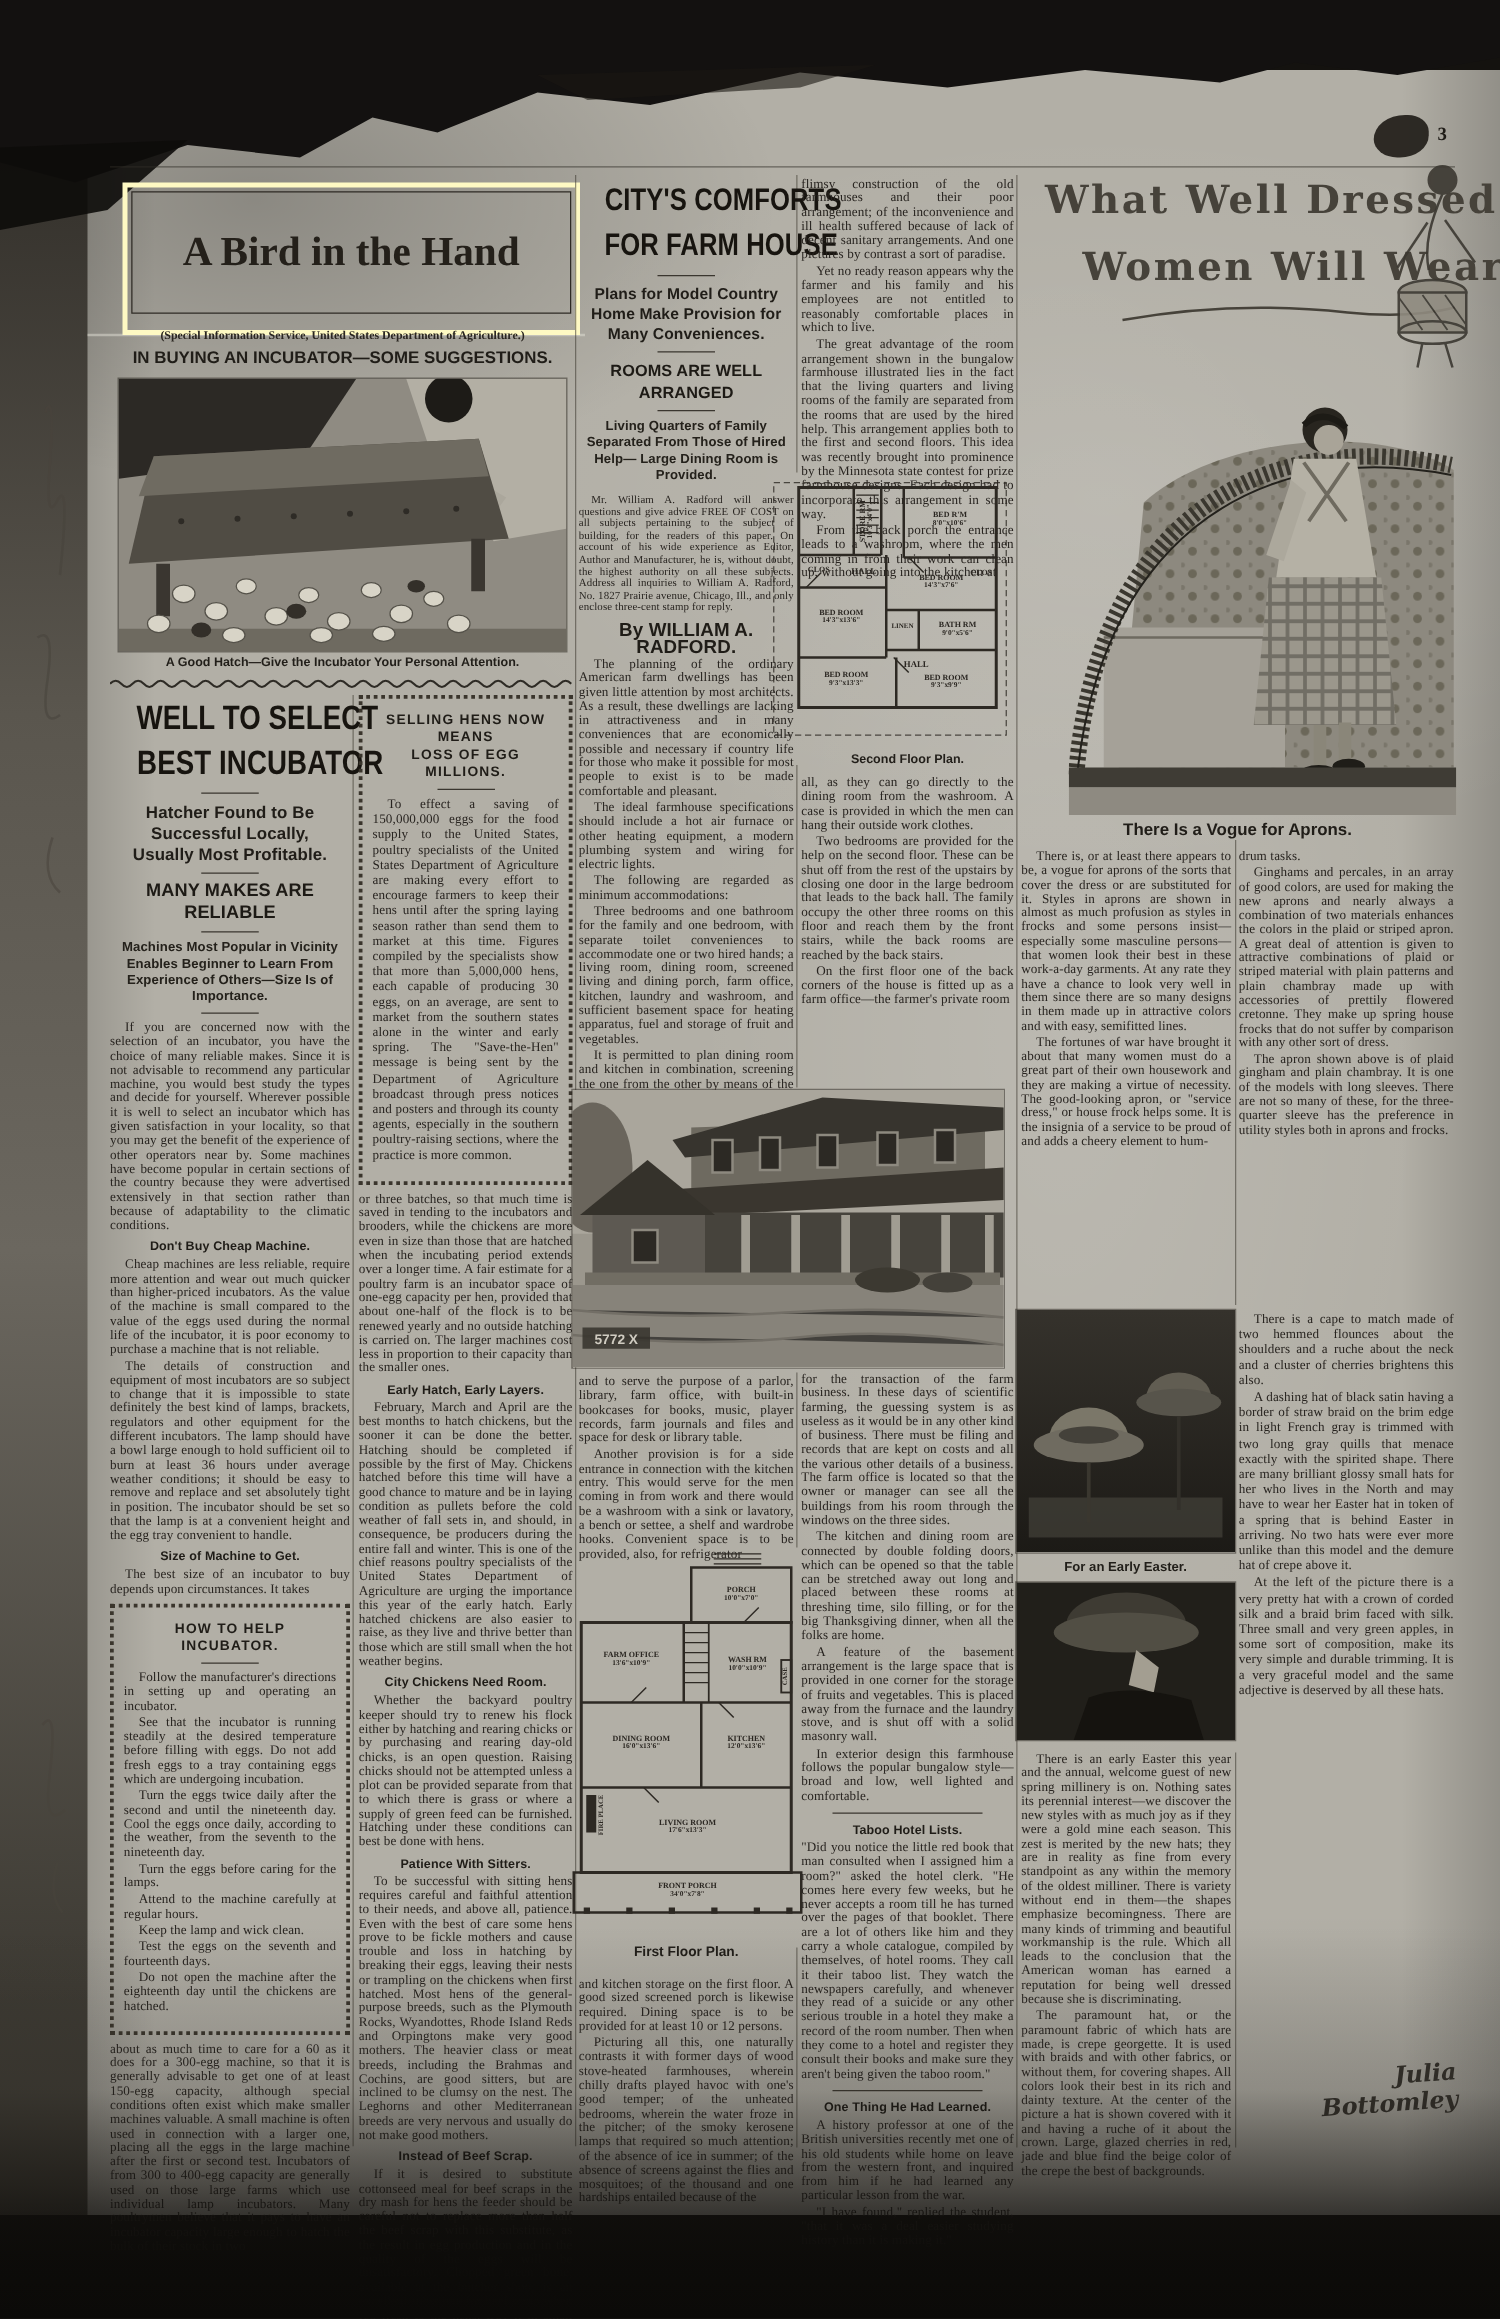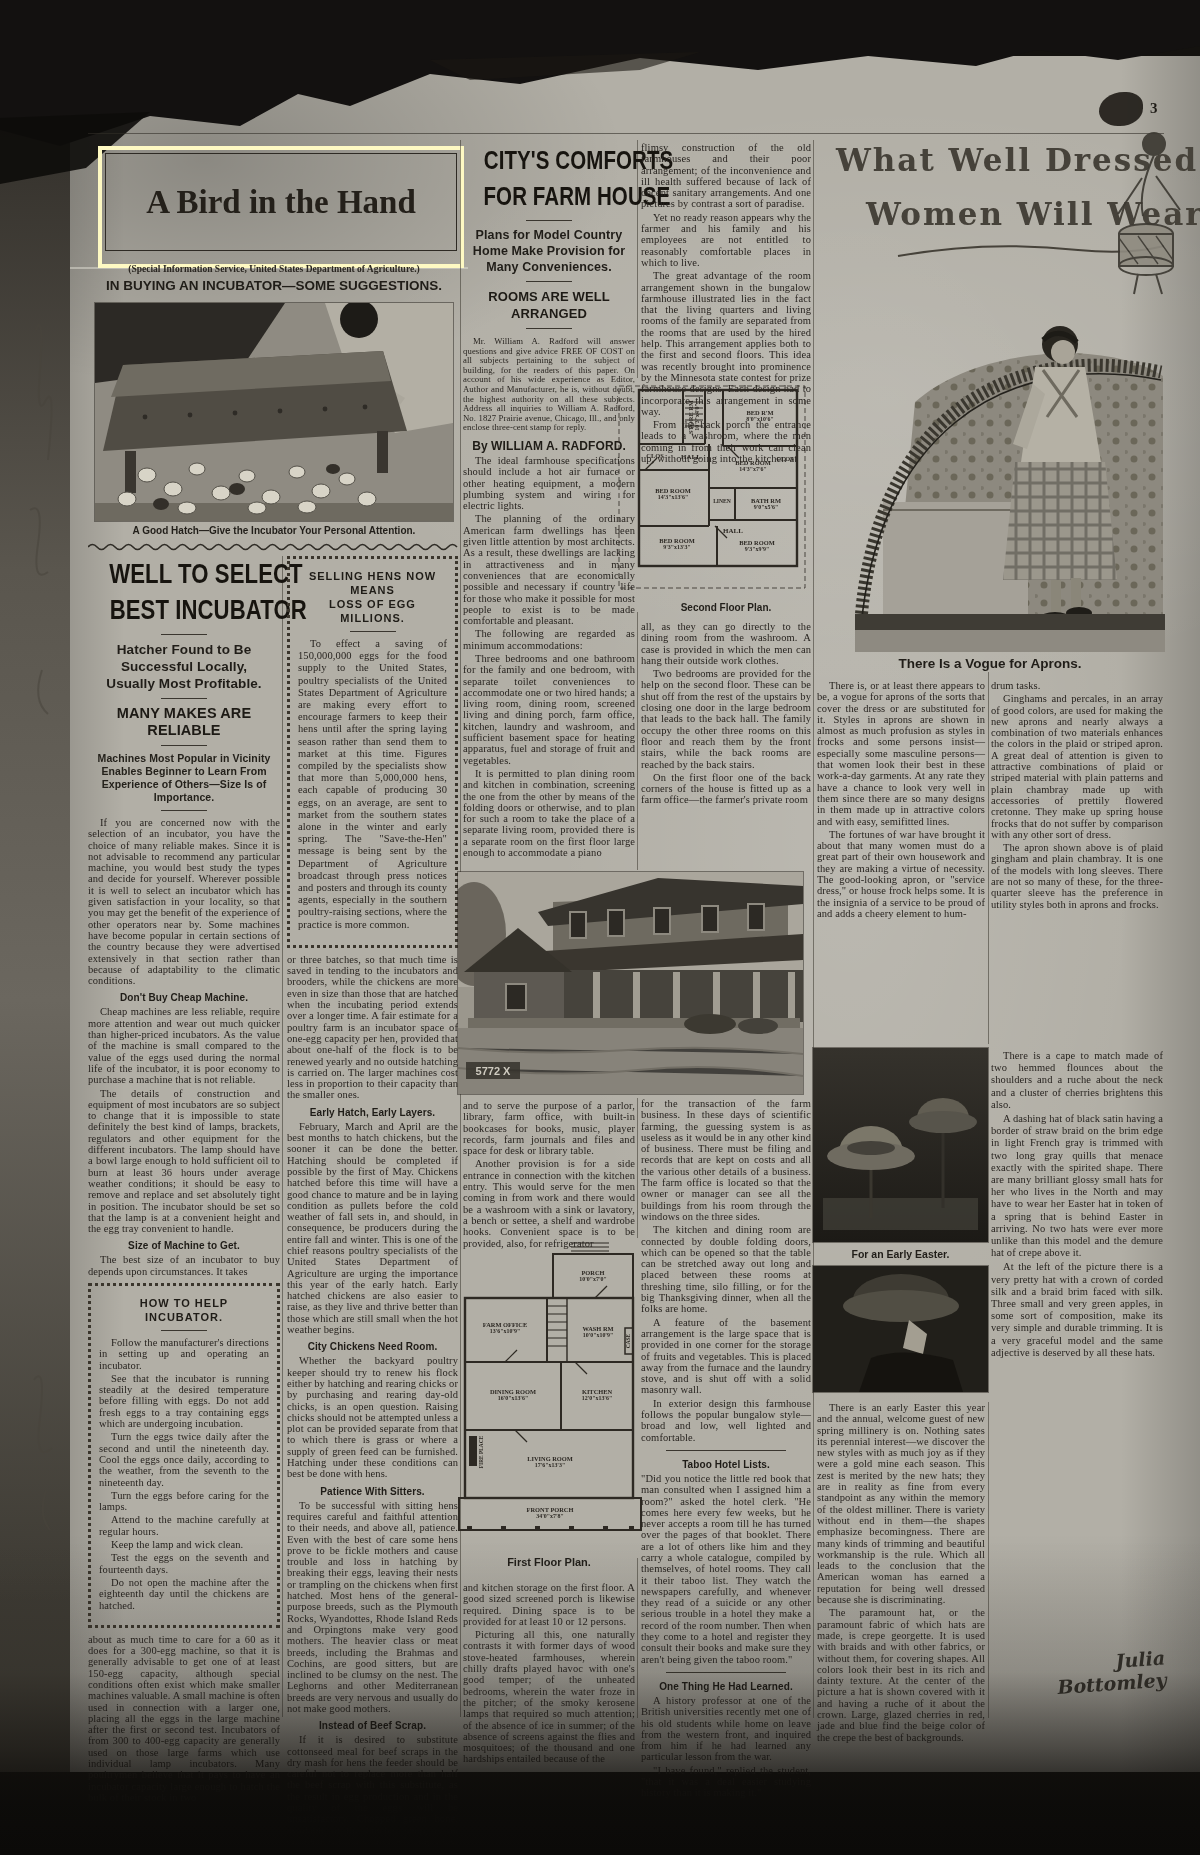--- a/index.html
+++ b/index.html
@@ -181,24 +181,25 @@
     <p>If it is desired to substitute cottonseed meal for beef scraps in the dry mash for hens the feeder should be careful not to replace more than half the beef scrap with this substitute, as the result in egg production and in the quality of the eggs will be unsatisfactory. Chopped green bone, available at the butcher shop, is an excellent substitute for beef scrap when fed fresh to the hens. Buy it in small quantities as it does not keep fresh very long, and when spoiled it is likely to be harmful.</p>
   </div>
 
   <div class="col" style="left:463px;top:142px;width:172px;">
     <div class="slab" style="font-size:25px;line-height:36px;"><span class="cond">CITY'S COMFORTS</span><br><span class="cond">FOR FARM HOUSE</span></div>
     <div class="mini-rule"></div>
     <div class="deckbold" style="font-size:12.5px;line-height:16px;">Plans for Model Country Home Make Provision for Many Conveniences.</div>
     <div class="mini-rule"></div>
     <div class="deckcaps" style="font-size:13px;">ROOMS ARE WELL ARRANGED</div>
     <div class="mini-rule"></div>
+    <div class="decksmall" style="padding:0 4px;">Living Quarters of Family Separated From Those of Hired Help— Large Dining Room is Provided.</div>
     <p style="font-size:8.7px;line-height:9.6px;margin-top:8px;text-indent:10px;">Mr. William A. Radford will answer questions and give advice FREE OF COST on all subjects pertaining to the subject of building, for the readers of this paper. On account of his wide experience as Editor, Author and Manufacturer, he is, without doubt, the highest authority on all these subjects. Address all inquiries to William A. Radford, No. 1827 Prairie avenue, Chicago, Ill., and only enclose three-cent stamp for reply.</p>
-    <div class="subhead" style="font-size:12px;margin-top:7px;">By WILLIAM A. RADFORD.</div>
+    <div class="subhead" style="font-size:15px;margin-top:7px;">By WILLIAM A. RADFORD.</div>
+    <p>The planning of the ordinary American farm dwellings has been given little attention by most architects. As a result, these dwellings are lacking in attractiveness and in many conveniences that are economically possible and necessary if country life for those who make it possible for most people to exist is to be made comfortable and pleasant.</p>
     <p>The ideal farmhouse specifications should include a hot air furnace or other heating equipment, a modern plumbing system and wiring for electric lights.</p>
-    <p>The planning of the ordinary American farm dwellings has been given little attention by most architects. As a result, these dwellings are lacking in attractiveness and in many conveniences that are economically possible and necessary if country life for those who make it possible for most people to exist is to be made comfortable and pleasant.</p>
     <p>The following are regarded as minimum accommodations:</p>
     <p>Three bedrooms and one bathroom for the family and one bedroom, with separate toilet conveniences to accommodate one or two hired hands; a living room, dining room, screened living and dining porch, farm office, kitchen, laundry and washroom, and sufficient basement space for heating apparatus, fuel and storage of fruit and vegetables.</p>
     <p>It is permitted to plan dining room and kitchen in combination, screening the one from the other by means of the folding doors or otherwise, and to plan for such a room to take the place of a separate living room, provided there is a separate room on the first floor large enough to accommodate a piano</p>
   </div>
 
   <div class="col" style="left:641px;top:142px;width:170px;">
     <p class="noind">flimsy construction of the old farmhouses and their poor arrangement; of the inconvenience and ill health suffered because of lack of decent sanitary arrangements. And one pictures by contrast a sort of paradise.</p>
     <p>Yet no ready reason appears why the farmer and his family and his employees are not entitled to reasonably comfortable places in which to live.</p>
     <p>The great advantage of the room arrangement shown in the bungalow farmhouse illustrated lies in the fact that the living quarters and living rooms of the family are separated from the rooms that are used by the hired help. This arrangement applies both to the first and second floors. This idea was recently brought into prominence by the Minnesota state contest for prize farmhouse designs. Each design had to incorporate this arrangement in some way.</p>
     <p>From the back porch the entrance leads to a washroom, where the men coming in from their work can clean up, without going into the kitchen at</p>

